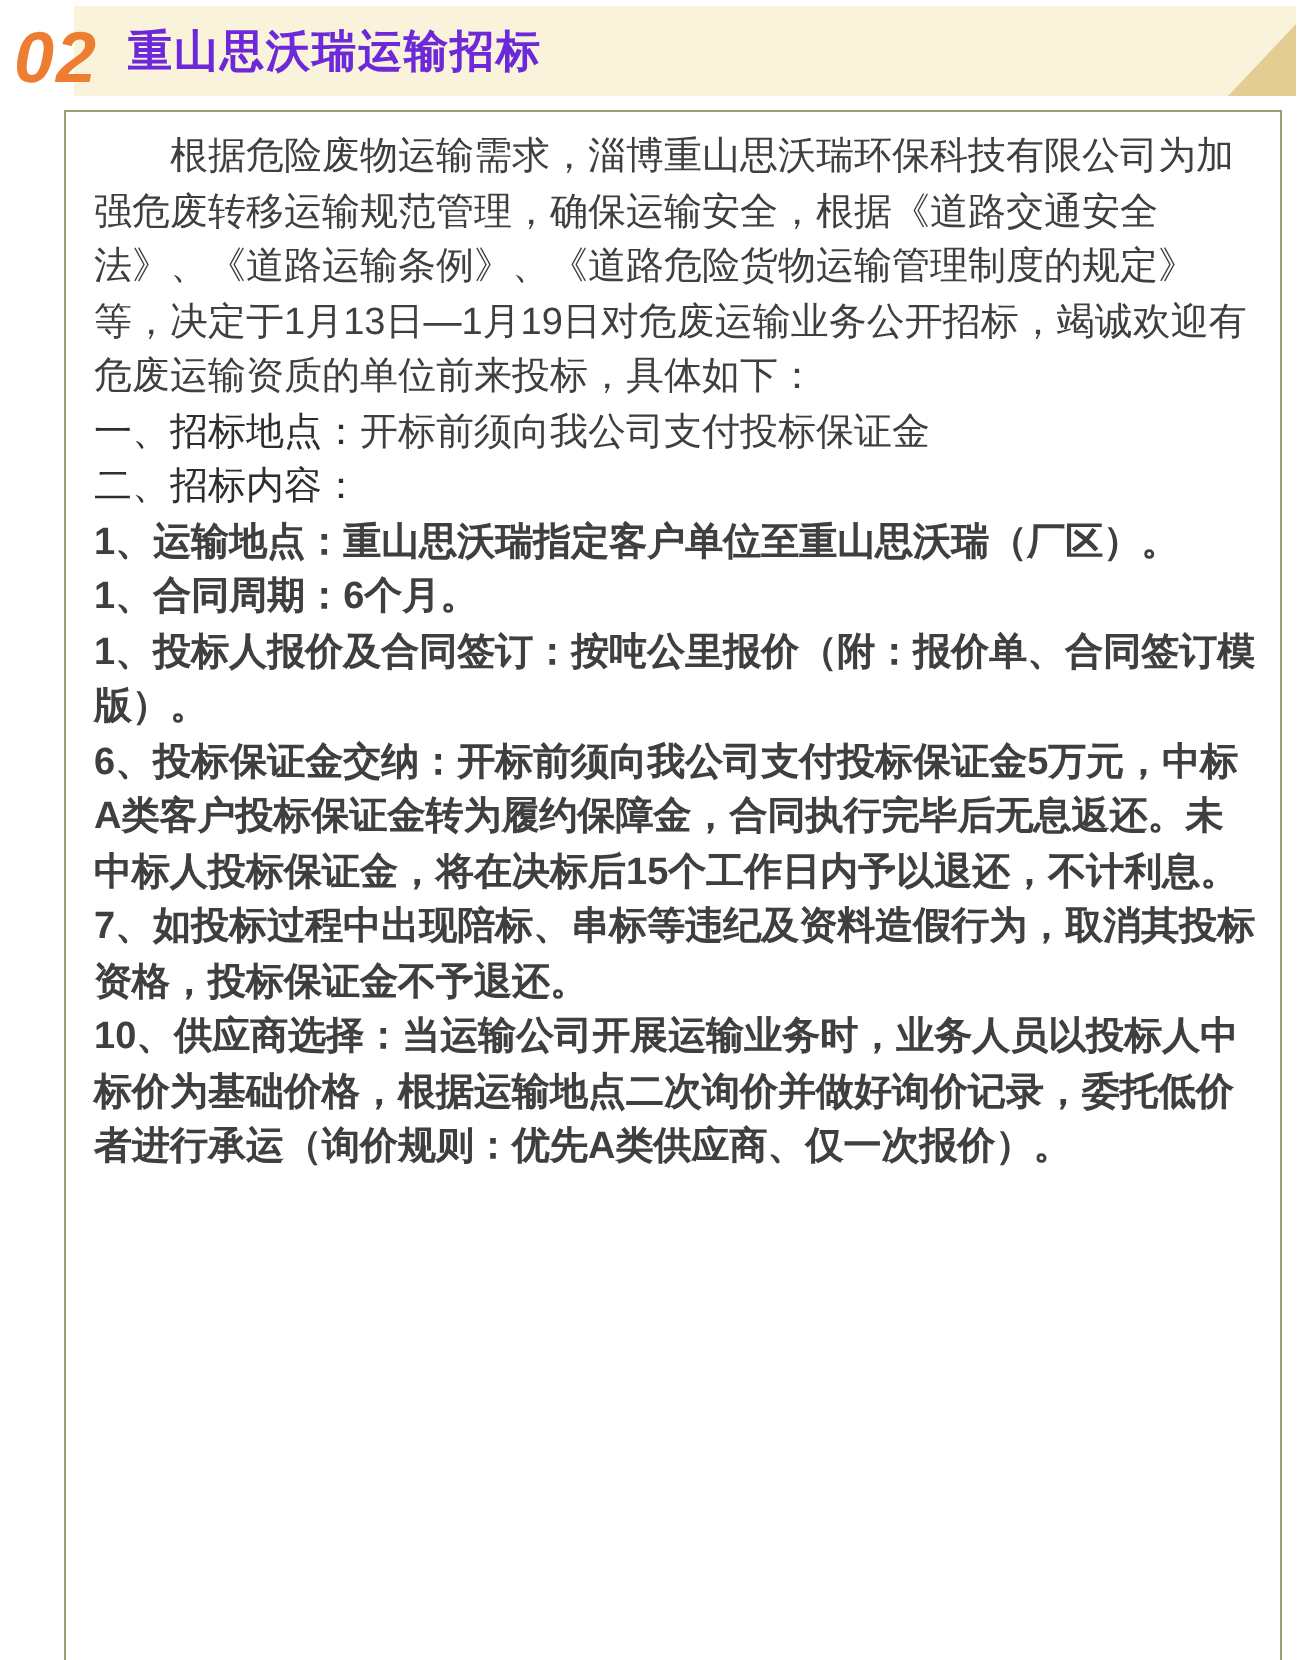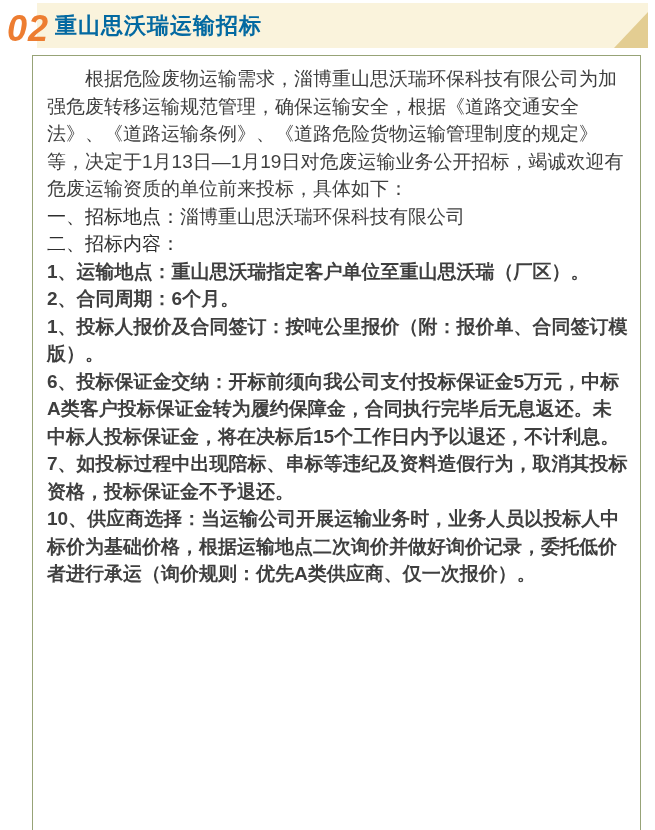--- a/index.html
+++ b/index.html
@@ -39,24 +39,24 @@
     position: absolute;
     left: 37px;
     top: 0;
     width: 611px;
     height: 45px;
     background: #FAF3DC;
     display: flex;
     align-items: center;
   }
   .title {
-    margin-left: 18px;
+    margin-left: 27px;
     font-size: 22px;
     font-weight: bold;
-    color: #0369a1;
+    color: #6d28d9;
     letter-spacing: 1px;
   }
   .fold {
     position: absolute;
     right: 0;
     bottom: 0;
     width: 34px;
     height: 36px;
     background: #E3CD92;
     clip-path: polygon(100% 0, 100% 100%, 0 100%);
@@ -93,25 +93,25 @@
   <div class="header-row">
     <span class="sec-num">02</span>
     <div class="title-bar">
       <span class="title">重山思沃瑞运输招标</span>
       <span class="fold"></span>
     </div>
   </div>
 
   <div class="content-box">
     <p class="intro">根据危险废物运输需求，淄博重山思沃瑞环保科技有限公司为加强危废转移运输规范管理，确保运输安全，根据《道路交通安全法》、《道路运输条例》、《道路危险货物运输管理制度的规定》等，决定于1月13日—1月19日对危废运输业务公开招标，竭诚欢迎有危废运输资质的单位前来投标，具体如下：</p>
-    <p class="h-line"><strong>一、招标地点：</strong><span>淄博重山思沃瑞环保科技有限公司</span></p>
+    <p class="h-line"><strong>一、招标地点：</strong><span>开标前须向我公司支付投标保证金</span></p>
     <p class="h-line"><strong>二、招标内容：</strong></p>
     <div id="items">
         <p class="item">1、运输地点：重山思沃瑞指定客户单位至重山思沃瑞（厂区）。</p>
-        <p class="item">2、合同周期：6个月。</p>
+        <p class="item">1、合同周期：6个月。</p>
         <p class="item">1、投标人报价及合同签订：按吨公里报价（附：报价单、合同签订模版）。</p>
         <p class="item">6、投标保证金交纳：开标前须向我公司支付投标保证金5万元，中标A类客户投标保证金转为履约保障金，合同执行完毕后无息返还。未中标人投标保证金，将在决标后15个工作日内予以退还，不计利息。</p>
         <p class="item">7、如投标过程中出现陪标、串标等违纪及资料造假行为，取消其投标资格，投标保证金不予退还。</p>
         <p class="item">10、供应商选择：当运输公司开展运输业务时，业务人员以投标人中标价为基础价格，根据运输地点二次询价并做好询价记录，委托低价者进行承运（询价规则：优先A类供应商、仅一次报价）。</p>
       </div>
   </div>
 
 </div>
 
 </body></html>

